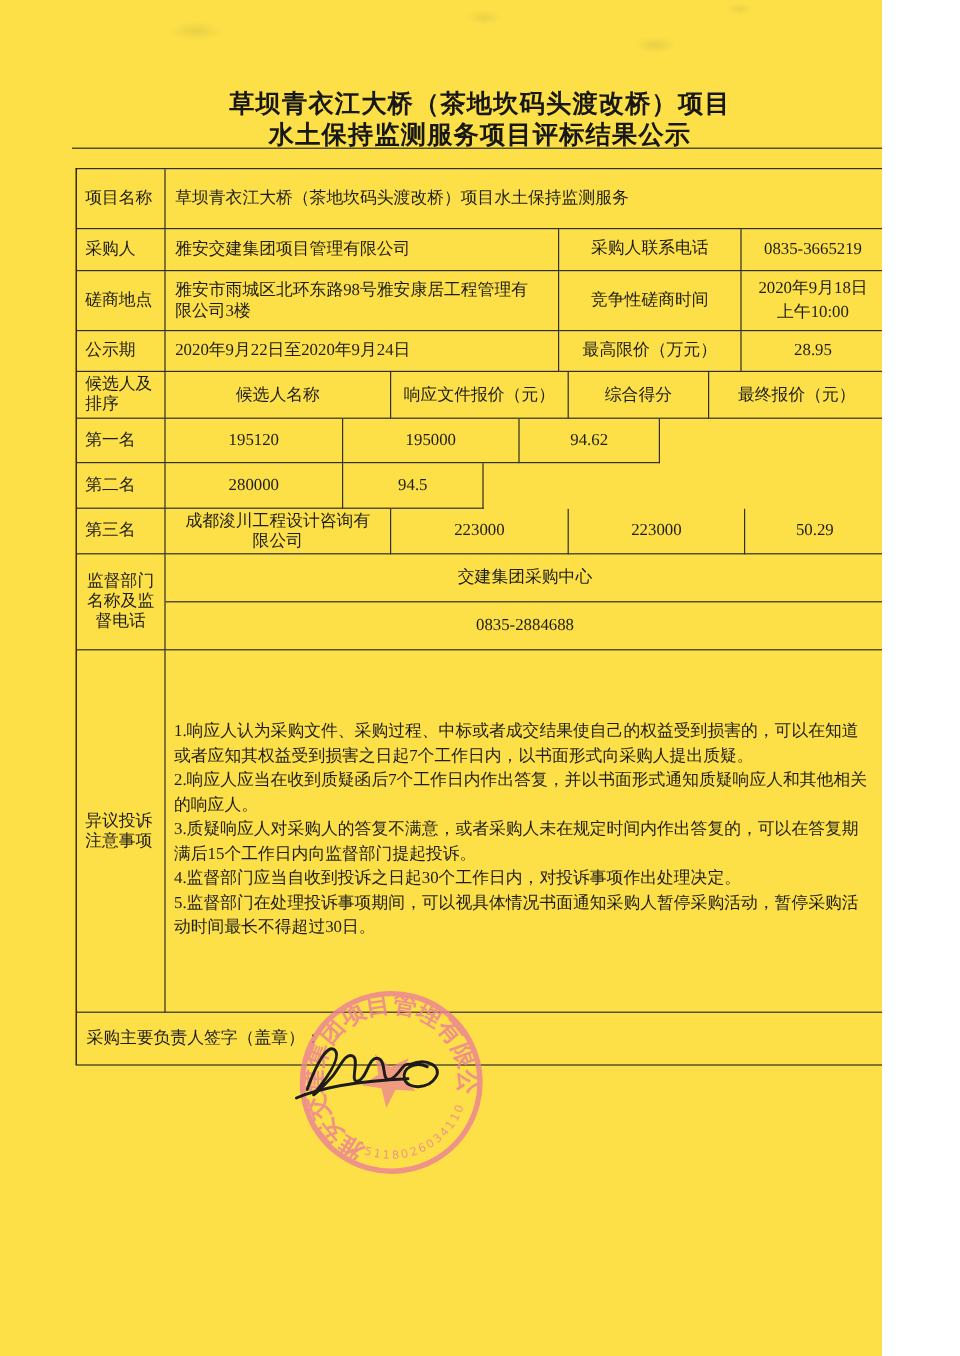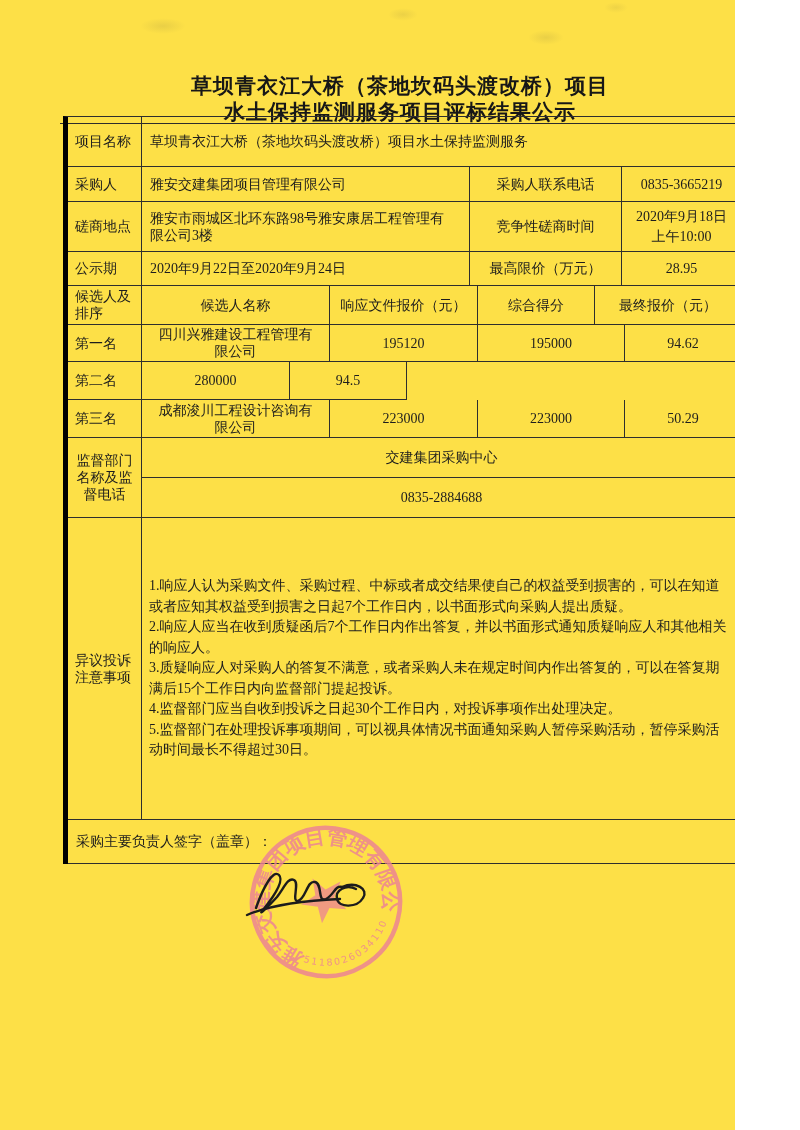--- a/index.html
+++ b/index.html
@@ -7,22 +7,22 @@
     position:relative;width:735px;height:1130px;background:#fde047;overflow:hidden;
     font-family:"Liberation Serif","DejaVu Serif",serif;color:#1d1d1d;
   }
   
   .smudge{position:absolute;border-radius:50%;pointer-events:none;}
   
   .title{position:absolute;left:0;width:800px;text-align:center;font-weight:bold;
          font-size:21px;letter-spacing:1px;color:#171717;}
   .title-rule{position:absolute;left:60px;width:680px;height:1px;background:#2c2c2c;}
   
-  .tbl{position:absolute;left:63px;top:116px;width:674px;
-       border-left:5px solid #000000;border-top:1px solid #2e2e2e;font-size:14px;}
+  .tbl{position:absolute;left:63px;top:140px;width:674px;
+       border-left:1px solid #000000;border-top:1px solid #2e2e2e;font-size:14px;}
   .tr{display:flex;}
   .td{box-sizing:border-box;border-right:1px solid #2e2e2e;border-bottom:1px solid #2e2e2e;
       display:flex;align-items:center;justify-content:center;text-align:center;
       line-height:17px;white-space:pre-line;overflow:hidden;}
   .lbl{width:74px;justify-content:flex-start;text-align:left;padding-left:7px;}
   .lbl-c{width:74px;}
   .left{justify-content:flex-start;text-align:left;padding-left:8px;padding-right:10px;}
   .stack{display:flex;flex-direction:column;}
   .notice-cell{flex-direction:column;align-items:flex-start;justify-content:center;
                text-align:left;padding:0 8px 0 7px;line-height:20.5px;}
@@ -47,21 +47,21 @@
   <div class="tbl">
 
     <div class="tr">
       <div class="td lbl" style="height:50px;">项目名称</div>
       <div class="td left" style="width:600px;height:50px;">草坝青衣江大桥（茶地坎码头渡改桥）项目水土保持监测服务</div>
     </div>
 
     <div class="tr">
       <div class="td lbl" style="height:35px;">采购人</div>
       <div class="td left" style="width:328px;height:35px;">雅安交建集团项目管理有限公司</div>
-      <div class="td" style="width:152px;height:35px;">采购人联系电话</div>
+      <div class="td" style="width:152px;height:35px;font-family:Liberation Mono, monospace;">采购人联系电话</div>
       <div class="td" style="width:120px;height:35px;">0835-3665219</div>
     </div>
 
     <div class="tr">
       <div class="td lbl" style="height:50px;">磋商地点</div>
       <div class="td left" style="width:328px;height:50px;padding-right:14px;">雅安市雨城区北环东路98号雅安康居工程管理有限公司3楼</div>
       <div class="td" style="width:152px;height:50px;">竞争性磋商时间</div>
       <div class="td" style="width:120px;height:50px;line-height:20px;">2020年9月18日
 上午10:00</div>
     </div>
@@ -77,21 +77,20 @@
       <div class="td lbl" style="height:39px;">候选人及
 排序</div>
       <div class="td" style="width:188px;height:39px;">候选人名称</div>
       <div class="td" style="width:148px;height:39px;">响应文件报价（元）</div>
       <div class="td" style="width:117px;height:39px;">综合得分</div>
       <div class="td" style="width:147px;height:39px;">最终报价（元）</div>
     </div>
 
     <div class="tr">
       <div class="td lbl" style="height:37px;">第一名</div>
-      <div class="td" style="width:188px;height:37px;padding:0 16px;">四川兴雅建设工程管理有限公司</div>
       <div class="td" style="width:148px;height:37px;">195120</div>
       <div class="td" style="width:147px;height:37px;">195000</div>
       <div class="td" style="width:117px;height:37px;">94.62</div>
     </div>
 
     <div class="tr">
       <div class="td lbl" style="height:38px;">第二名</div>
       <div class="td" style="width:148px;height:38px;">280000</div>
       <div class="td" style="width:117px;height:38px;">94.5</div>
     </div>

